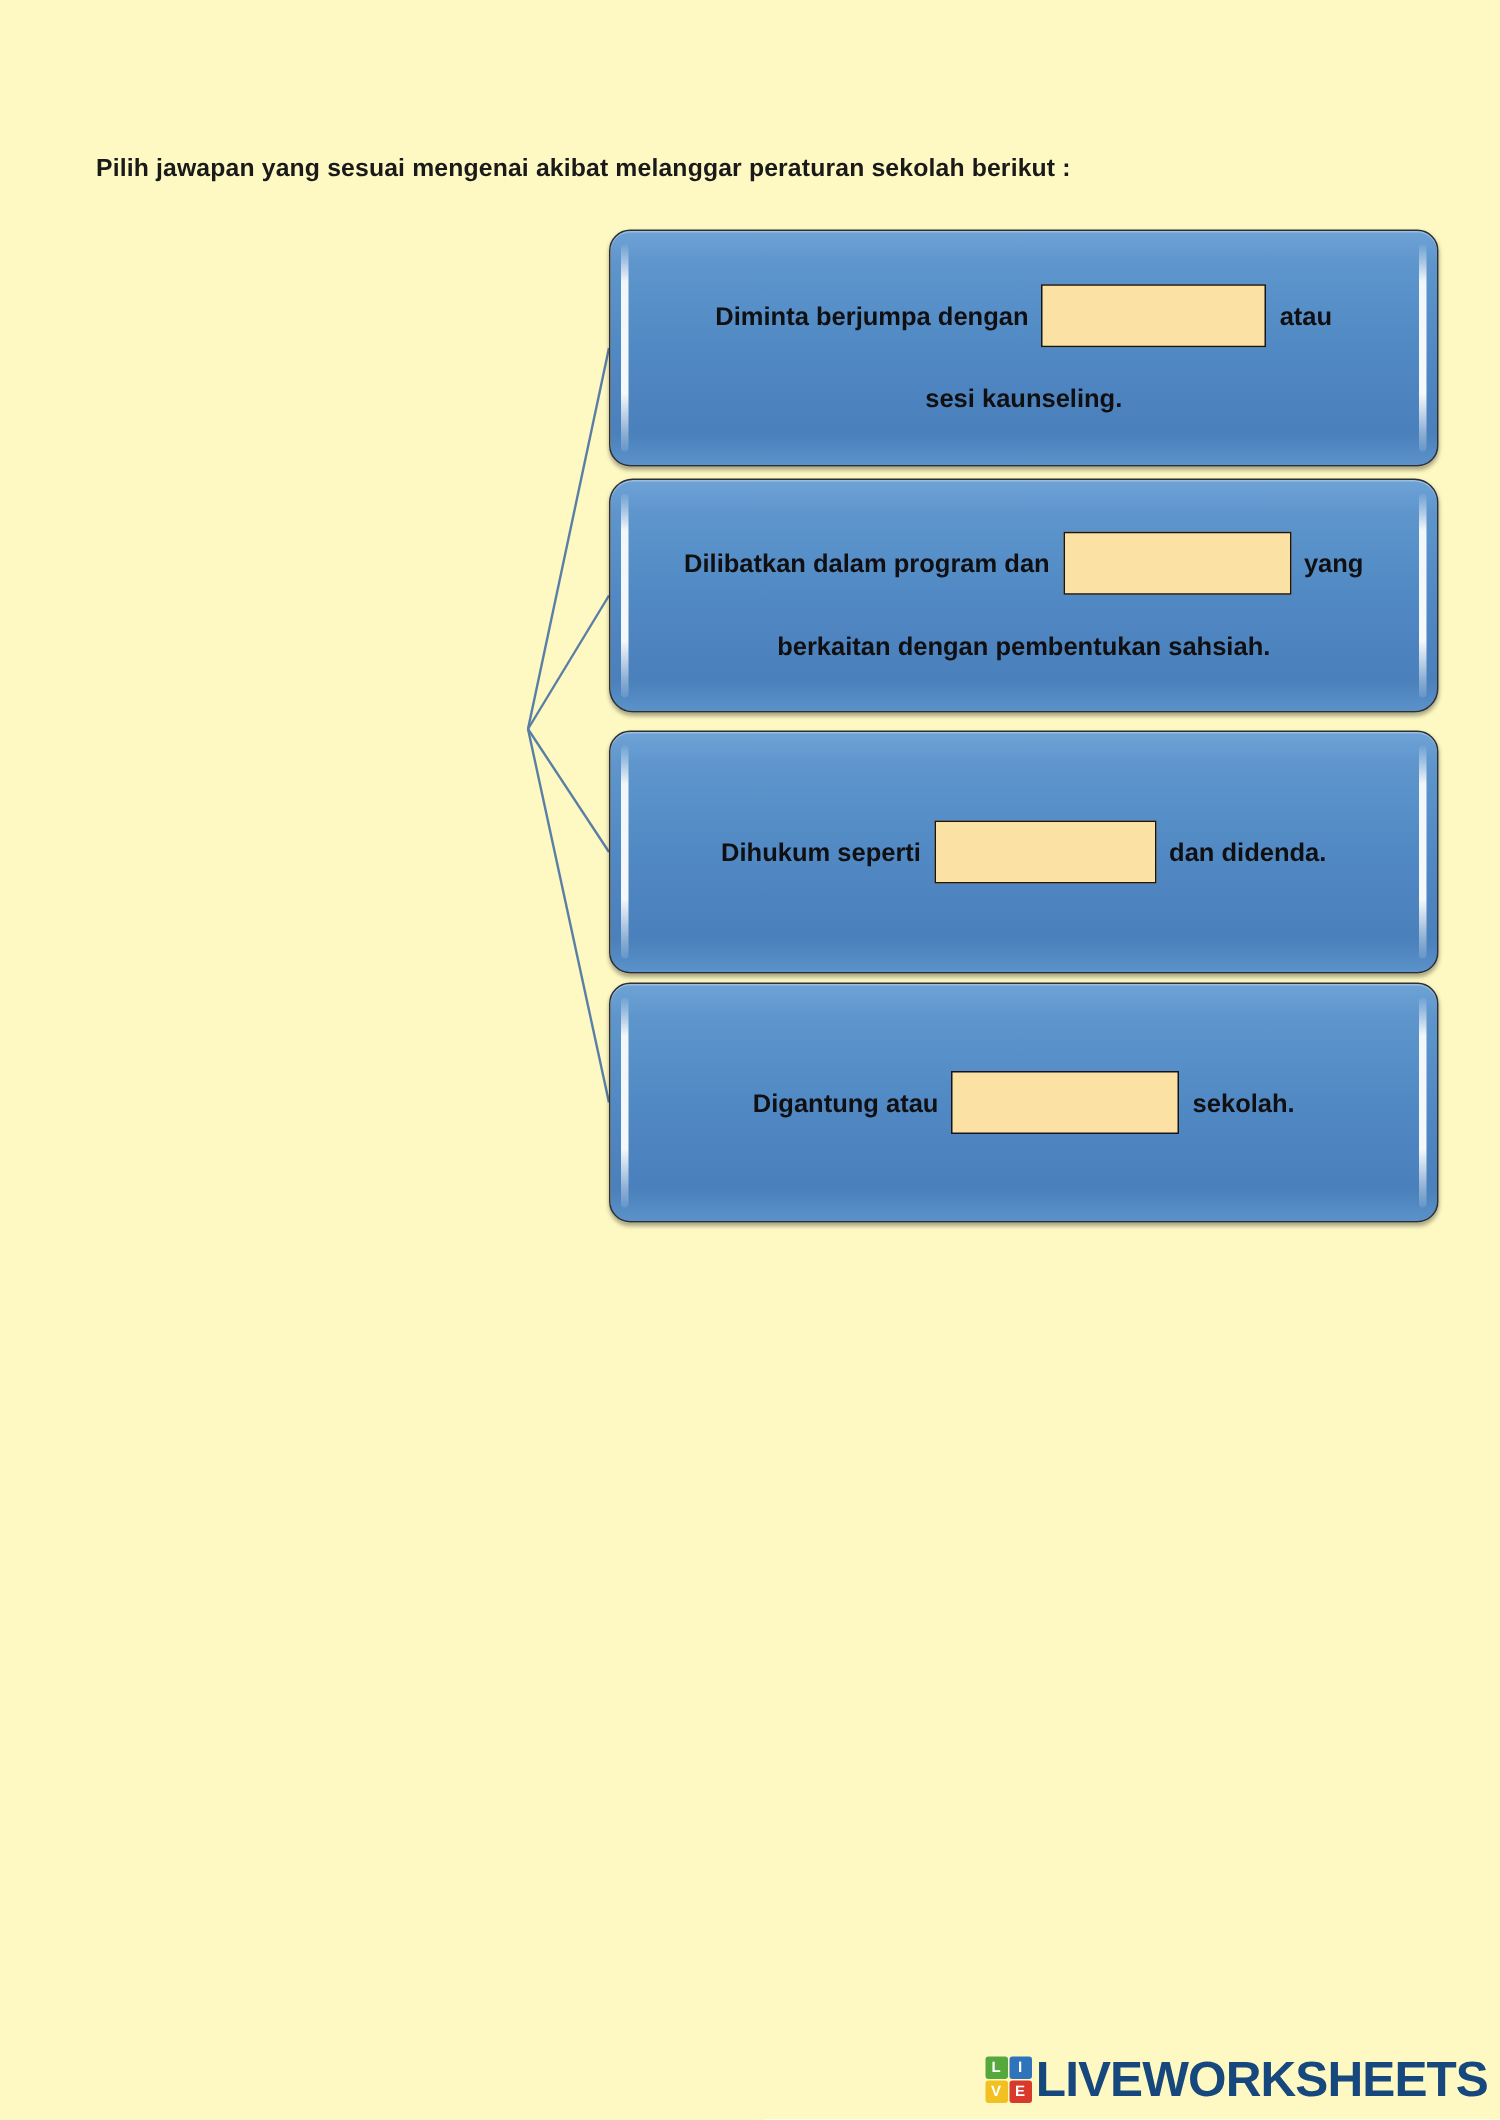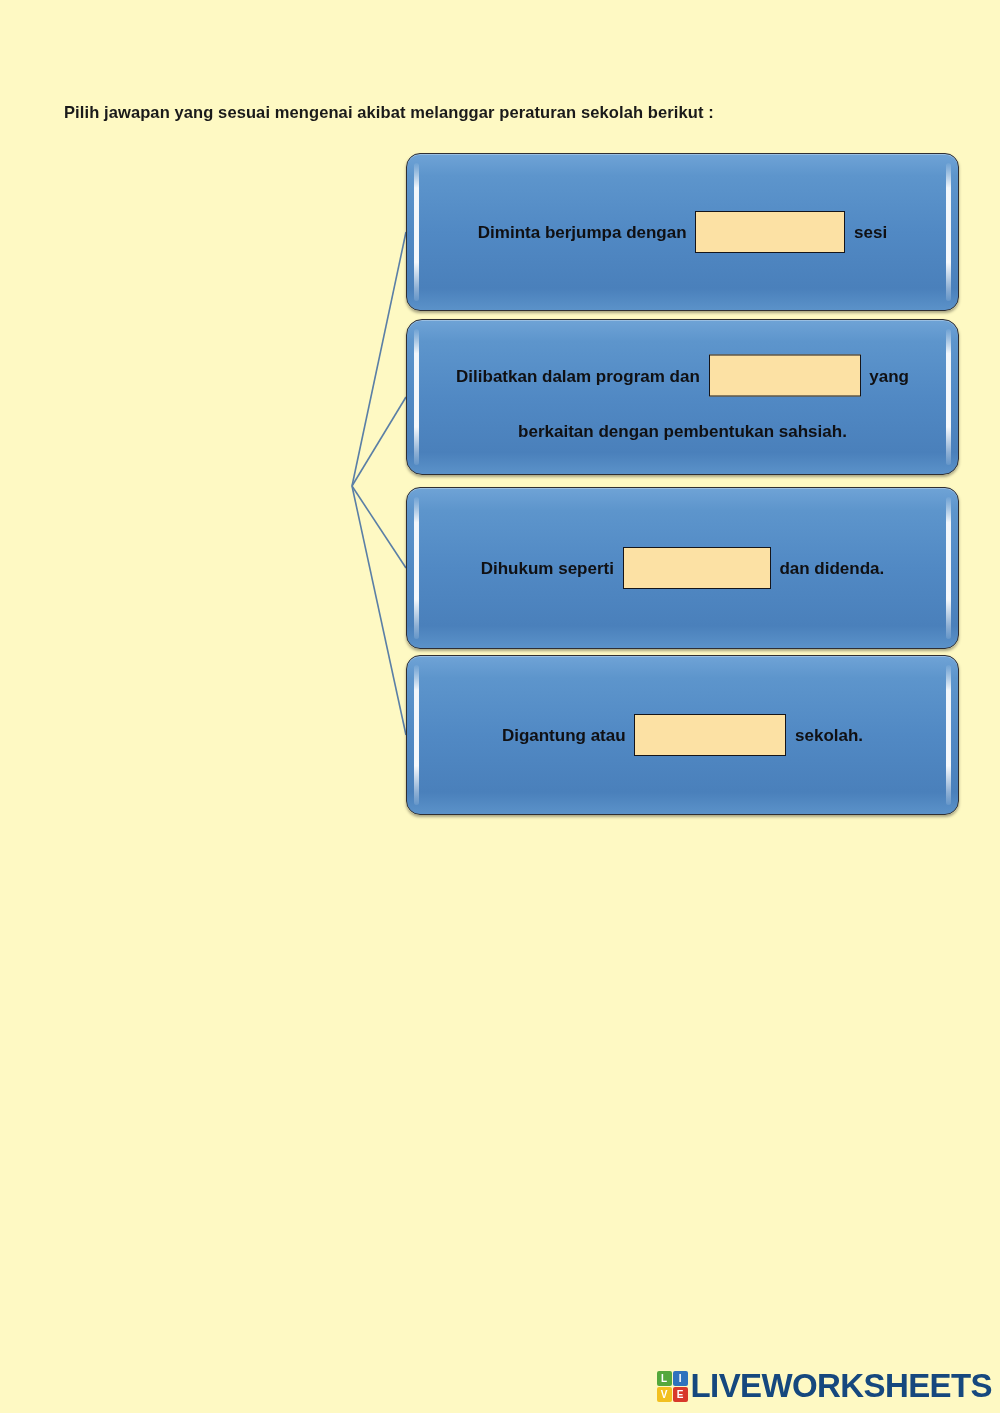--- a/index.html
+++ b/index.html
@@ -222,22 +222,23 @@
       <line x1="352" y1="486" x2="406" y2="568" stroke="#5a7fa6" stroke-width="1.6"></line>
       <line x1="352" y1="486" x2="406" y2="735" stroke="#5a7fa6" stroke-width="1.6"></line>
     </svg>
 
 
     <div class="node branch branch-1">
       <div class="branch-body">
         <span class="branch-line">
           <span class="seg">Diminta berjumpa dengan</span>
           <input class="blank blank-1" type="text" value="" style="">
-          <span class="seg">sesi</span>
-        </span>
+          <span class="seg">atau</span>
+        </span>
+        <span class="branch-line">sesi kaunseling.</span>
       </div>
     </div>
 
     <div class="node branch branch-2">
       <div class="branch-body">
         <span class="branch-line">
           <span class="seg">Dilibatkan dalam program dan</span>
           <input class="blank blank-2" type="text" value="" style="">
           <span class="seg">yang</span>
         </span>

